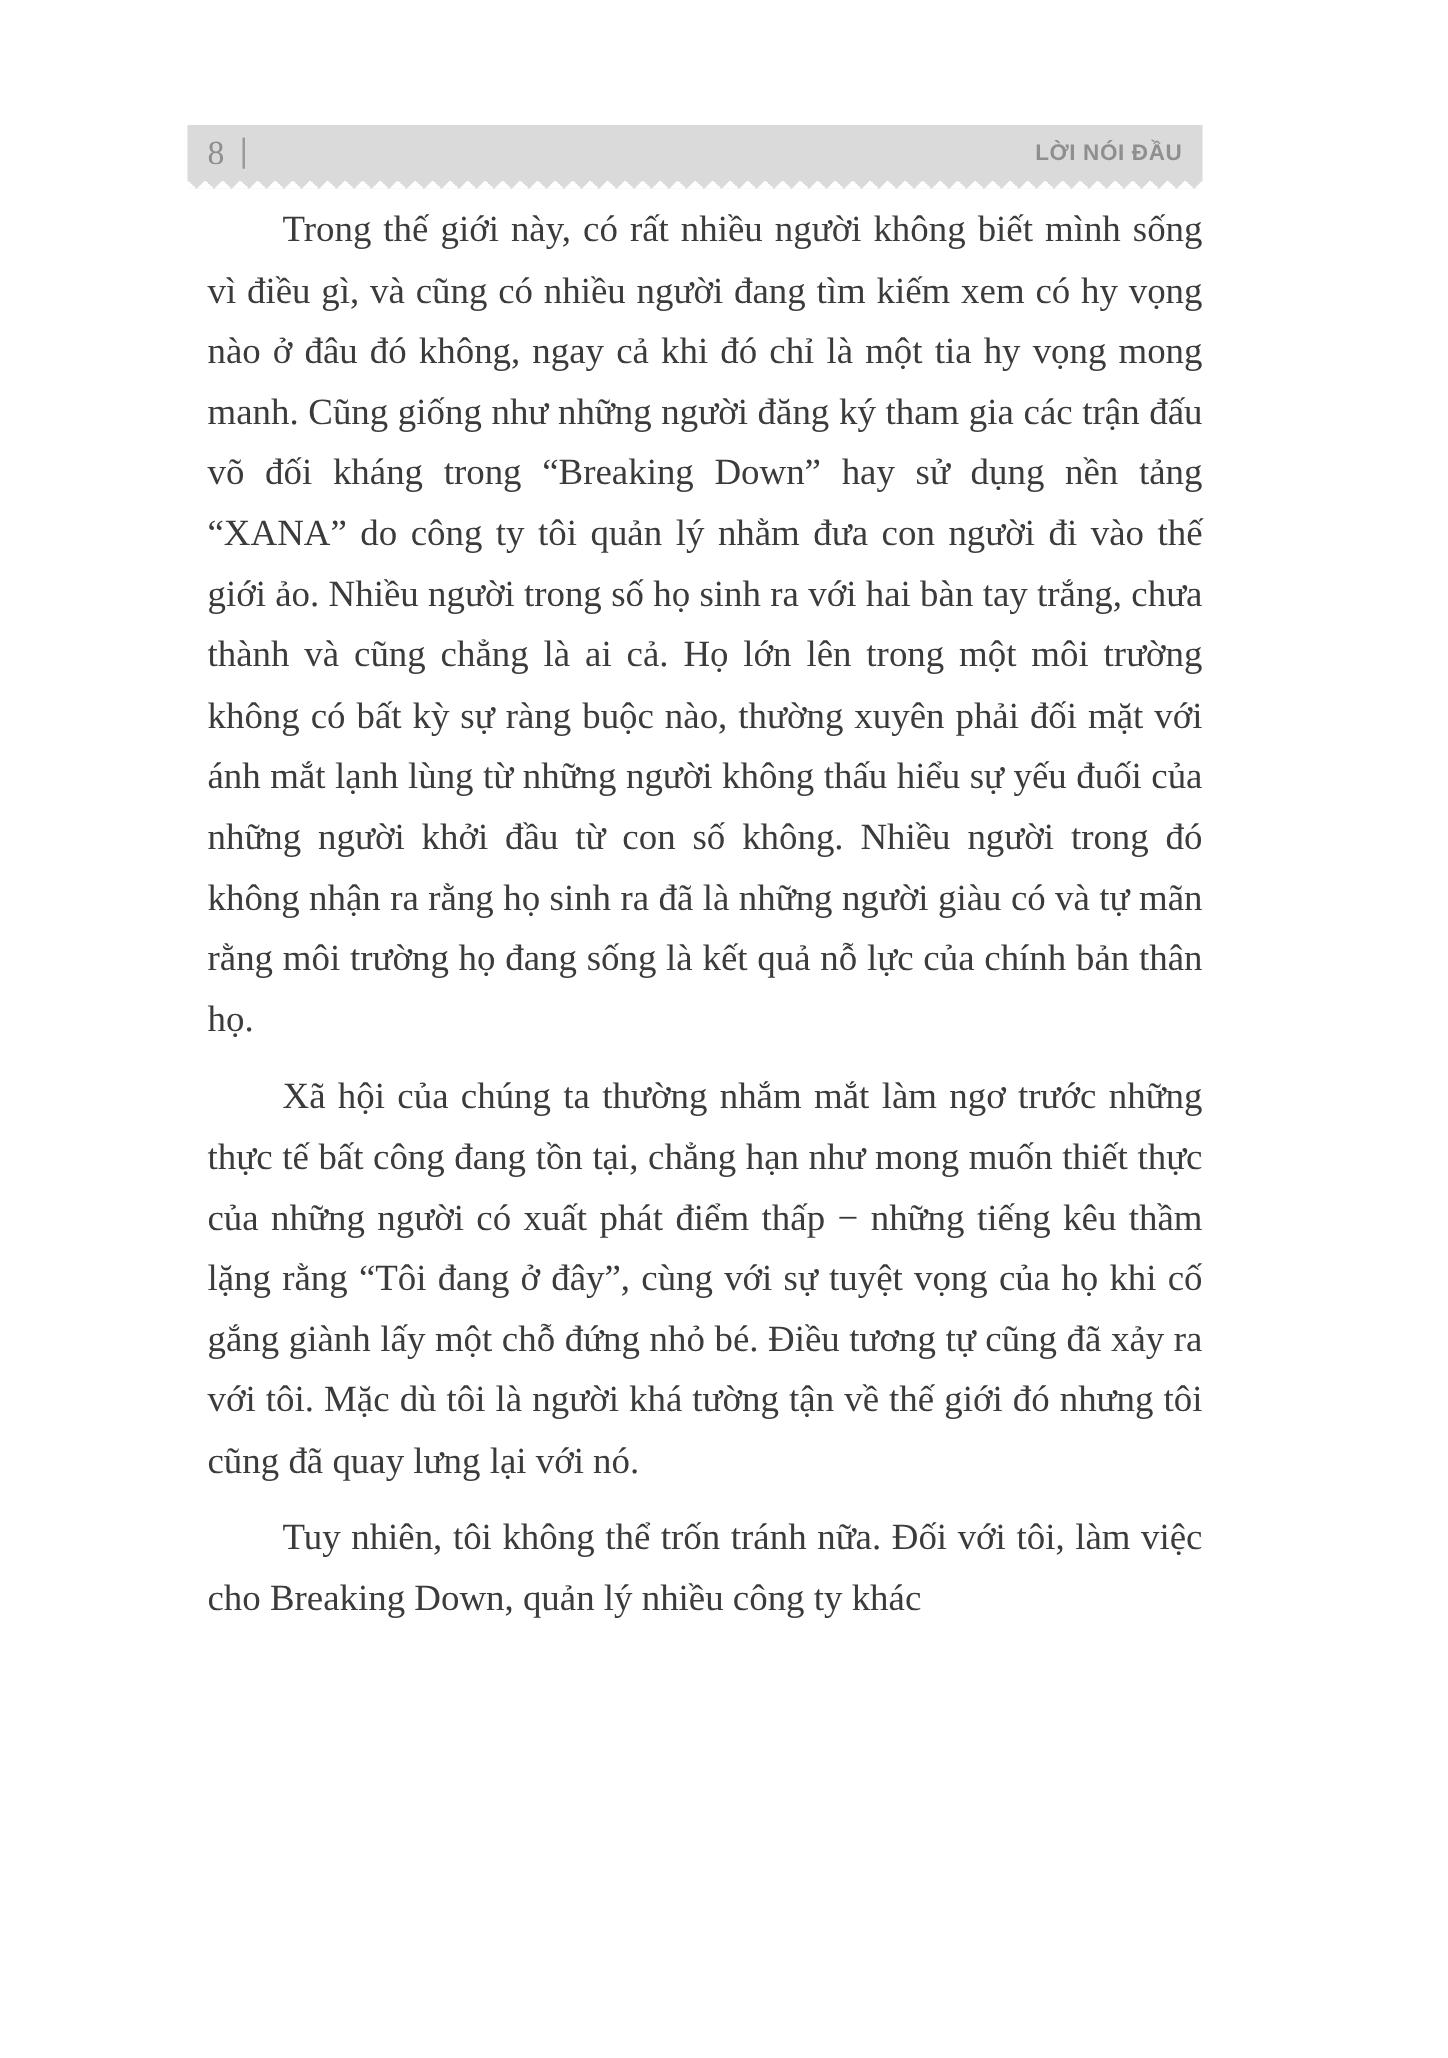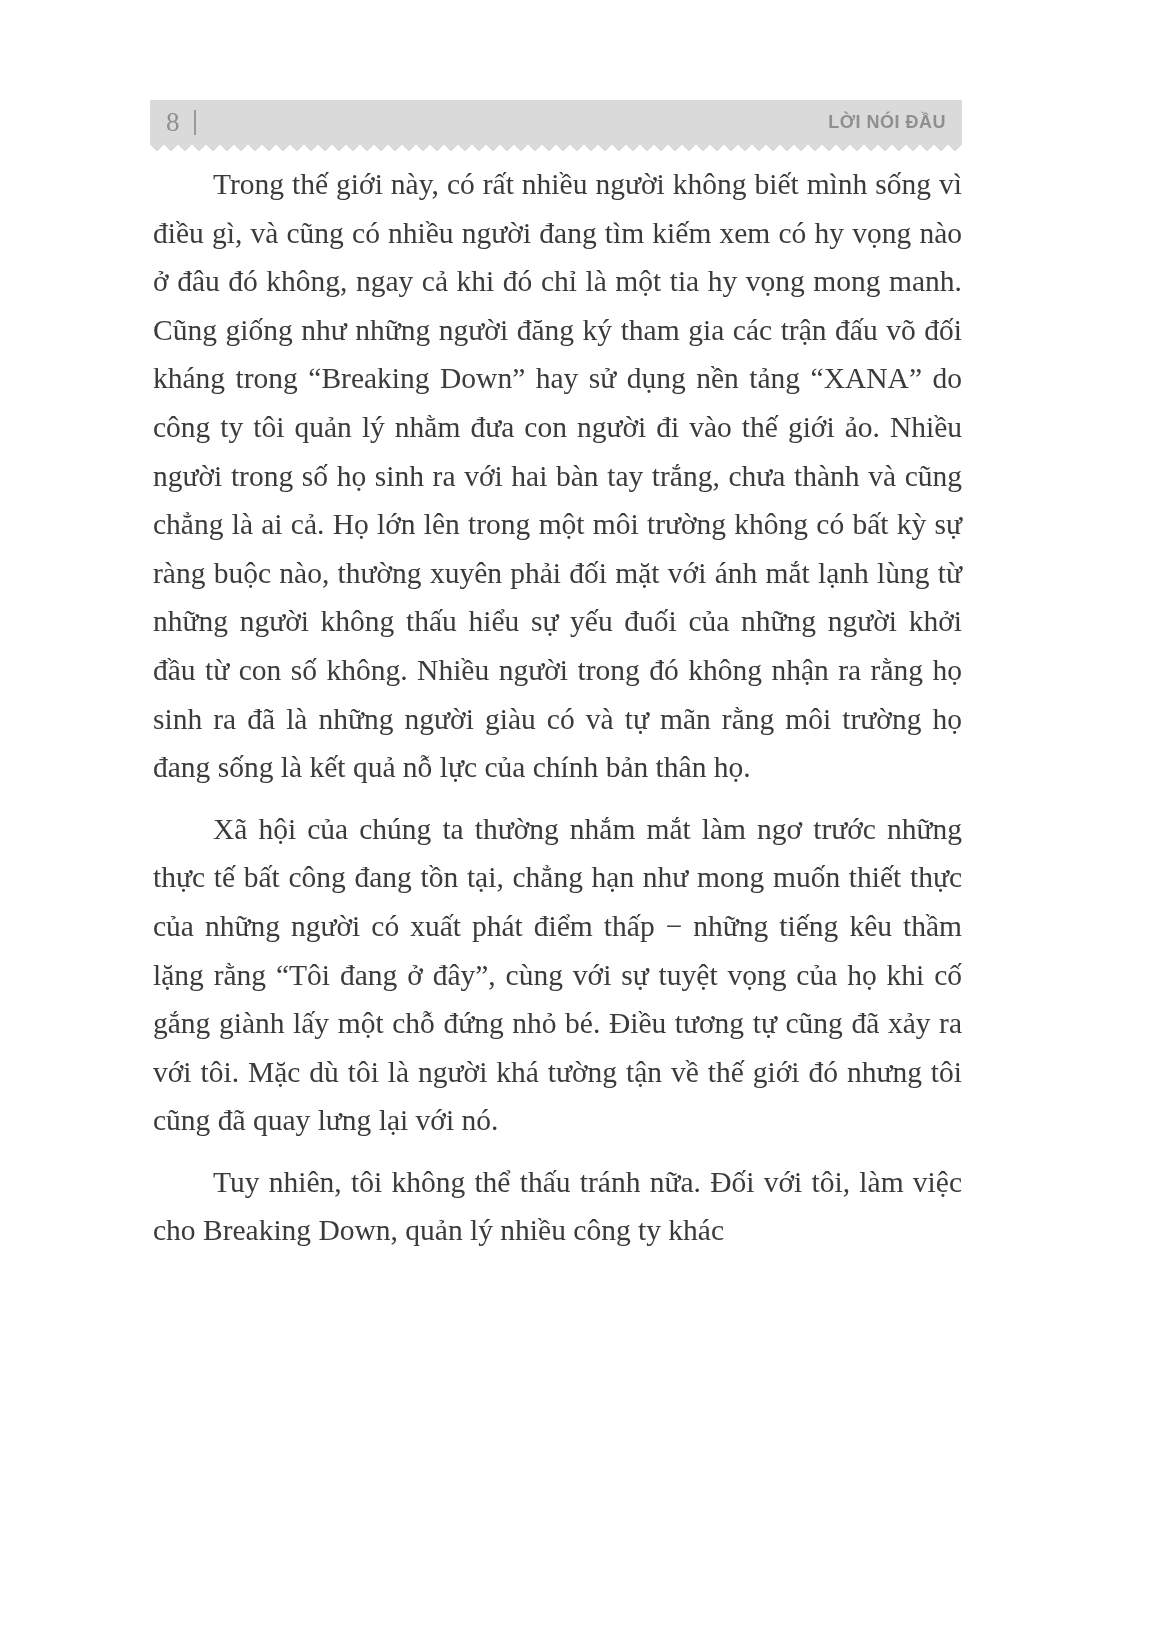--- a/index.html
+++ b/index.html
@@ -61,21 +61,21 @@
     position: absolute;
     top: 160px;
     left: 150px;
     width: 812px;
     color: #3b3b3b;
     font-size: 29.5px;
     line-height: 48.6px;
     text-align: justify;
   }
   .body-text p {
-    margin: 0 0 13px 3px;
+    margin: 0 0 13px 16px;
     text-indent: 60px;
   }
 </style>
 </head>
 <body>
 
 <div class="page">
 
   <div class="running-header">
     <span class="page-num">
@@ -83,16 +83,16 @@
       <span class="page-num-divider"></span>
     </span>
     <span class="running-title">LỜI NÓI ĐẦU</span>
   </div>
 
   <div class="zigzag"></div>
 
   <div class="body-text">
     <p>Trong thế giới này, có rất nhiều người không biết mình sống vì điều gì, và cũng có nhiều người đang tìm kiếm xem có hy vọng nào ở đâu đó không, ngay cả khi đó chỉ là một tia hy vọng mong manh. Cũng giống như những người đăng ký tham gia các trận đấu võ đối kháng trong “Breaking Down” hay sử dụng nền tảng “XANA” do công ty tôi quản lý nhằm đưa con người đi vào thế giới ảo. Nhiều người trong số họ sinh ra với hai bàn tay trắng, chưa thành và cũng chẳng là ai cả.  Họ lớn lên trong một môi trường không có bất kỳ sự ràng buộc nào, thường xuyên phải đối mặt với ánh mắt lạnh lùng từ những người không thấu hiểu sự yếu đuối của những người khởi đầu từ con số không. Nhiều người trong đó không nhận ra rằng họ sinh ra đã là những người giàu có và tự mãn rằng môi trường họ đang sống là kết quả nỗ lực của chính bản thân họ.</p>
     <p>Xã hội của chúng ta thường nhắm mắt làm ngơ trước những thực tế bất công đang tồn tại, chẳng hạn như mong muốn thiết thực của những người có xuất phát điểm thấp − những tiếng kêu thầm lặng rằng “Tôi đang ở đây”, cùng với sự tuyệt vọng của họ khi cố gắng giành lấy một chỗ đứng nhỏ bé. Điều tương tự cũng đã xảy ra với tôi. Mặc dù tôi là người khá tường tận về thế giới đó nhưng tôi cũng đã quay lưng lại với nó.</p>
-    <p>Tuy nhiên, tôi không thể thấu tránh nữa. Đối với tôi, làm việc cho Breaking Down, quản lý nhiều công ty khác</p>
+    <p>Tuy nhiên, tôi không thể trốn tránh nữa. Đối với tôi, làm việc cho Breaking Down, quản lý nhiều công ty khác</p>
   </div>
 
 </div>
 
 </body></html>

